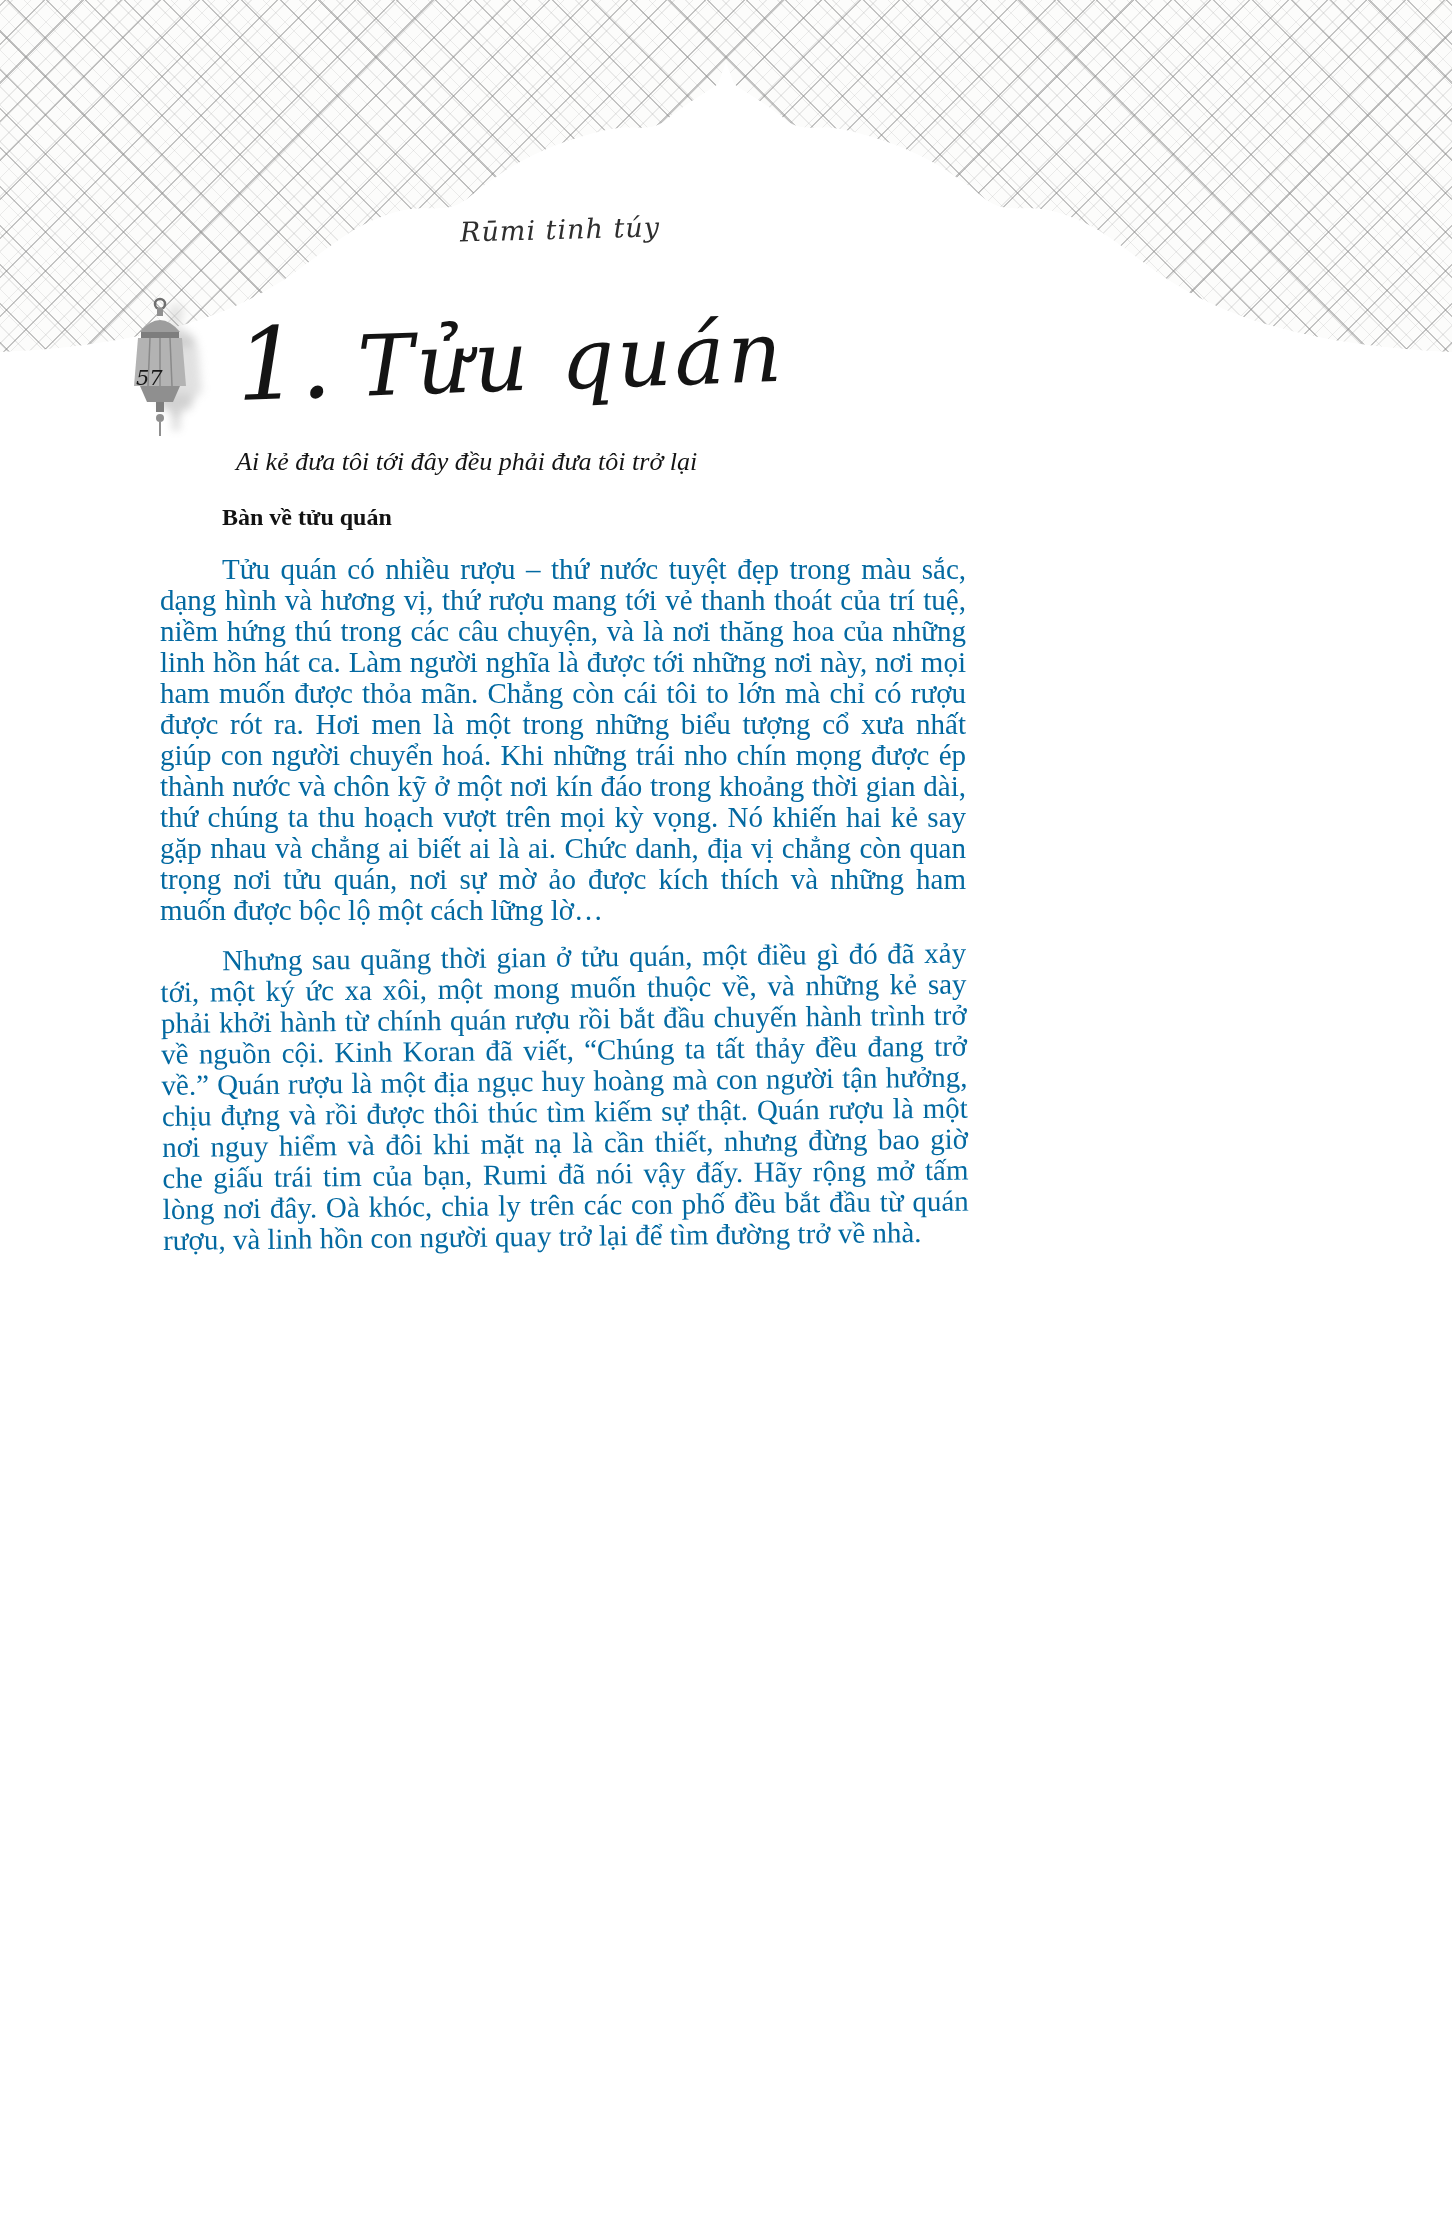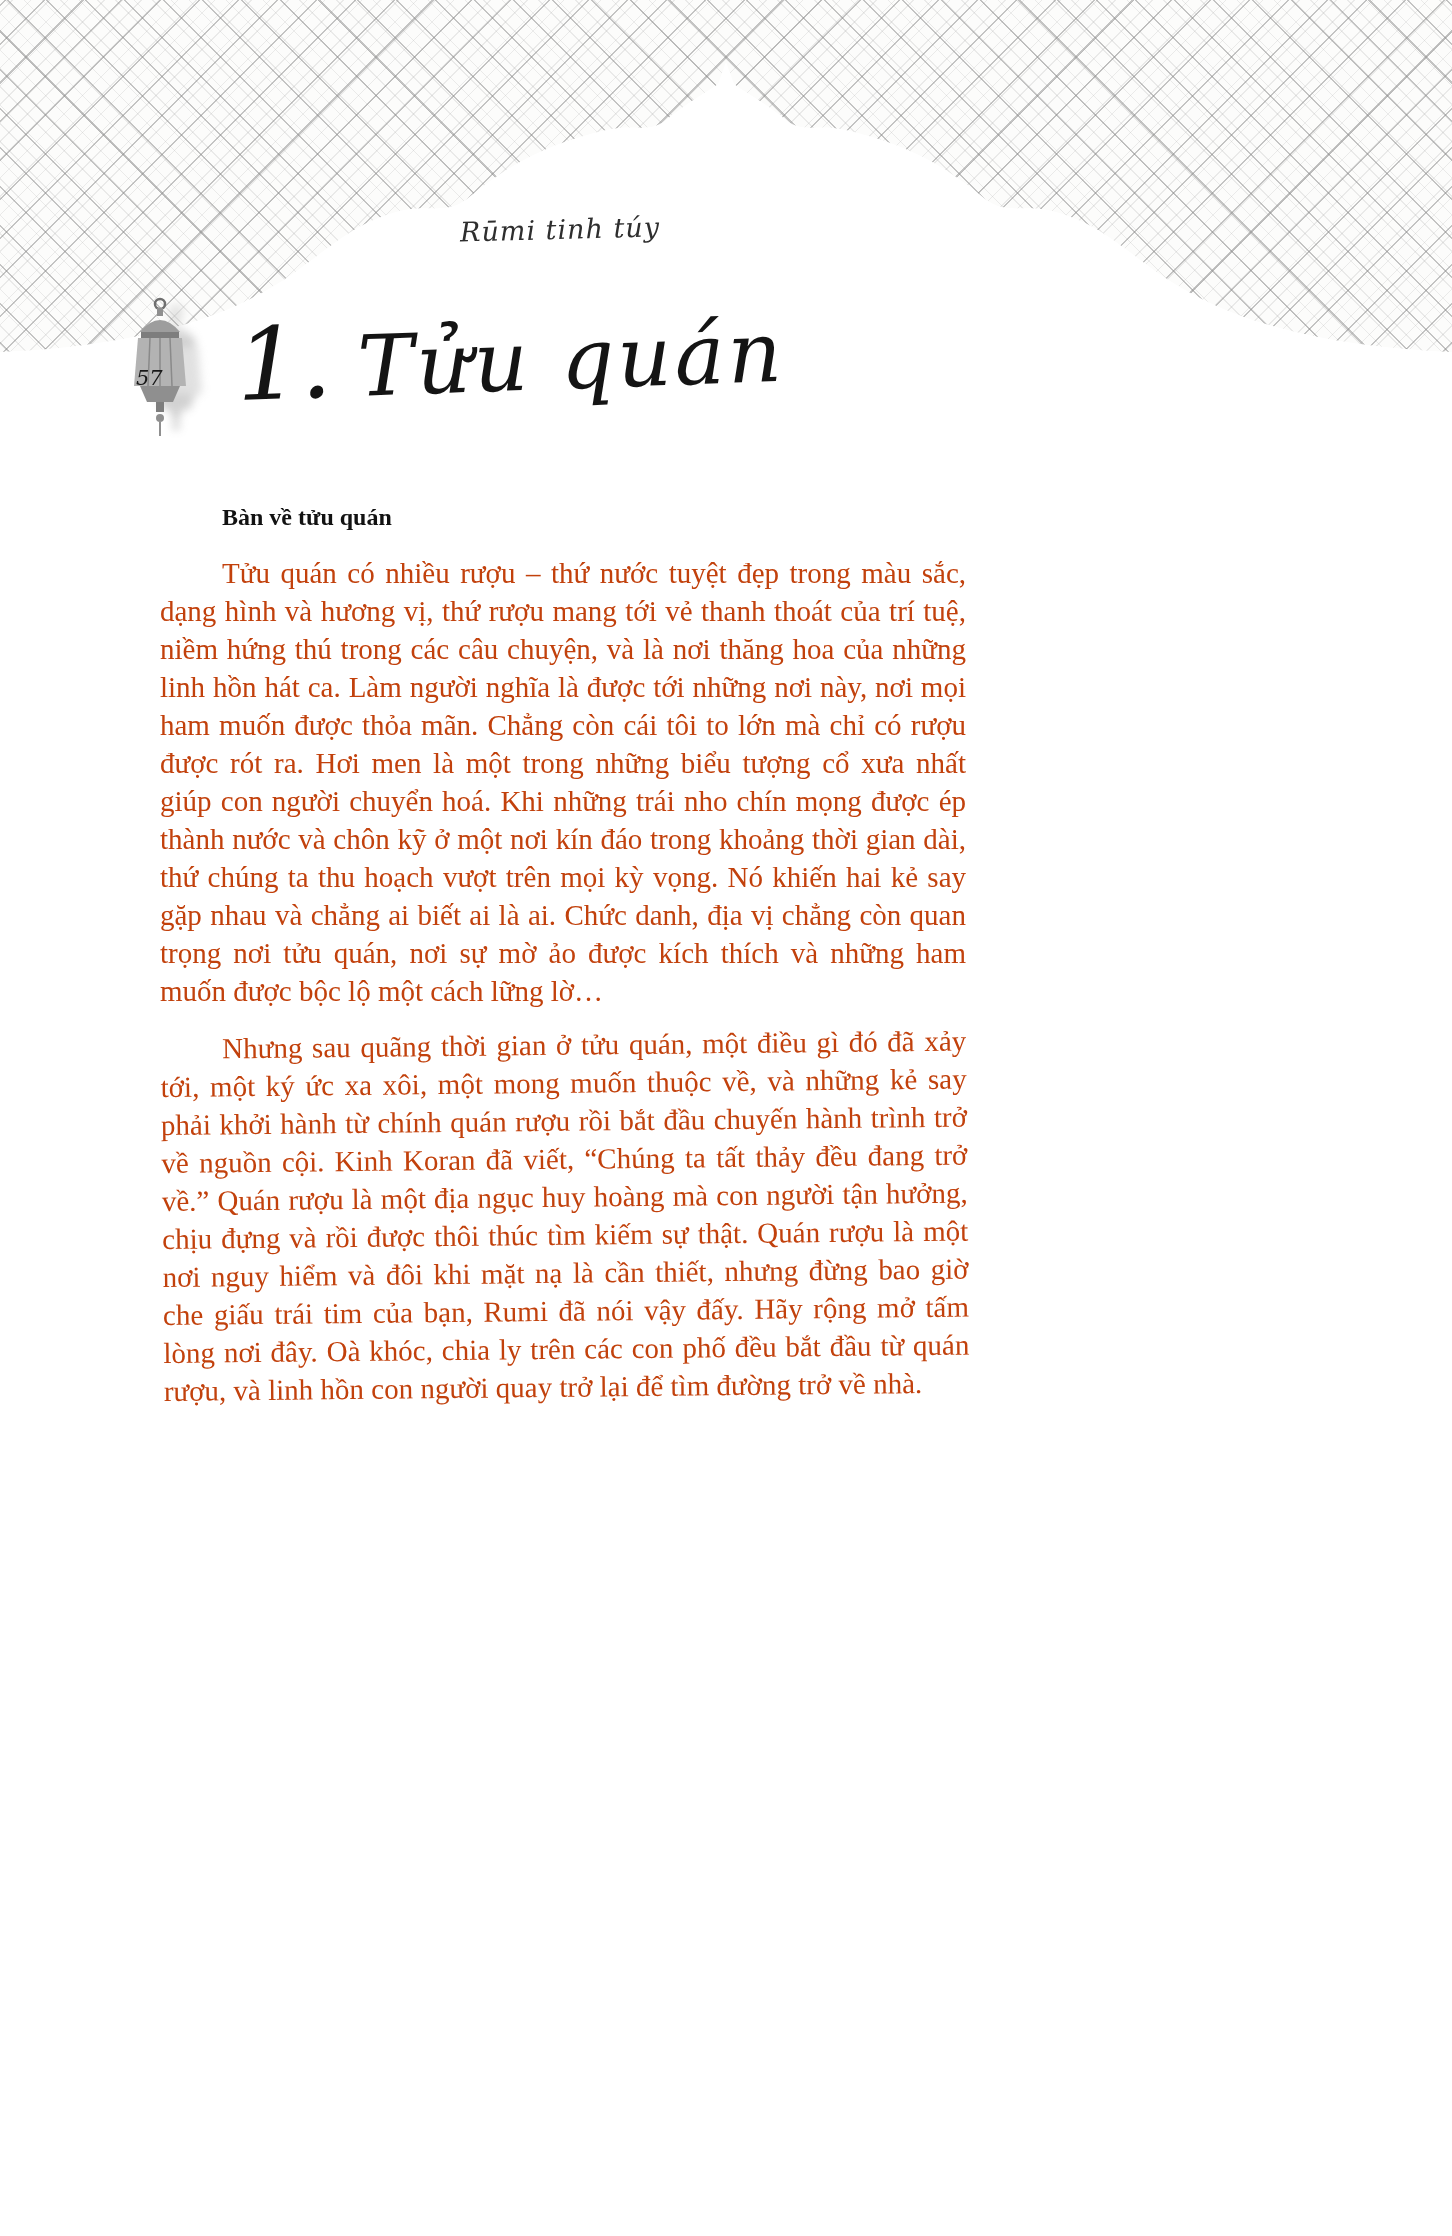--- a/index.html
+++ b/index.html
@@ -121,23 +121,23 @@
     font-weight: bold;
     font-size: 24px;
     color: #121212;
   }
   .body-text {
     position: absolute;
     top: 554px;
     left: 160px;
     width: 806px;
     font-size: 29px;
-    line-height: 38px;
+    line-height: 31px;
     text-align: justify;
-    color: #c2410c;
+    color: #0369a1;
   }
   .body-text p {
     margin: 0 0 20px 0;
     text-indent: 62px;
   }
   .body-text p.skewed {
     transform: rotate(-0.6deg);
     transform-origin: left top;
   }
 </style>
@@ -195,20 +195,21 @@
       <line x1="40" y1="126" x2="40" y2="140" stroke="#8f8f8f" stroke-width="2"></line>
     </svg>
     <span class="page-number">57</span>
   </div>
 
   <div class="chapter-row">
     <span class="chapter-number">1.</span>
     <span class="chapter-title">Tửu quán</span>
   </div>
 
+  <div class="epigraph">Ai kẻ đưa tôi tới đây đều phải đưa tôi trở lại</div>
 
   <div class="section-heading">Bàn về tửu quán</div>
 
   <div class="body-text">
     <p>Tửu quán có nhiều rượu – thứ nước tuyệt đẹp trong màu sắc, dạng hình và hương vị, thứ rượu mang tới vẻ thanh thoát của trí tuệ, niềm hứng thú trong các câu chuyện, và là nơi thăng hoa của những linh hồn hát ca. Làm người nghĩa là được tới những nơi này, nơi mọi ham muốn được thỏa mãn. Chẳng còn cái tôi to lớn mà chỉ có rượu được rót ra. Hơi men là một trong những biểu tượng cổ xưa nhất giúp con người chuyển hoá. Khi những trái nho chín mọng được ép thành nước và chôn kỹ ở một nơi kín đáo trong khoảng thời gian dài, thứ chúng ta thu hoạch vượt trên mọi kỳ vọng. Nó khiến hai kẻ say gặp nhau và chẳng ai biết ai là ai. Chức danh, địa vị chẳng còn quan trọng nơi tửu quán, nơi sự mờ ảo được kích thích và những ham muốn được bộc lộ một cách lững lờ…</p>
     <p class="skewed">Nhưng sau quãng thời gian ở tửu quán, một điều gì đó đã xảy tới, một ký ức xa xôi, một mong muốn thuộc về, và những kẻ say phải khởi hành từ chính quán rượu rồi bắt đầu chuyến hành trình trở về nguồn cội. Kinh Koran đã viết, “Chúng ta tất thảy đều đang trở về.” Quán rượu là một địa ngục huy hoàng mà con người tận hưởng, chịu đựng và rồi được thôi thúc tìm kiếm sự thật. Quán rượu là một nơi nguy hiểm và đôi khi mặt nạ là cần thiết, nhưng đừng bao giờ che giấu trái tim của bạn, Rumi đã nói vậy đấy. Hãy rộng mở tấm lòng nơi đây. Oà khóc, chia ly trên các con phố đều bắt đầu từ quán rượu, và linh hồn con người quay trở lại để tìm đường trở về nhà.</p>
   </div>
 
 </div>
 

